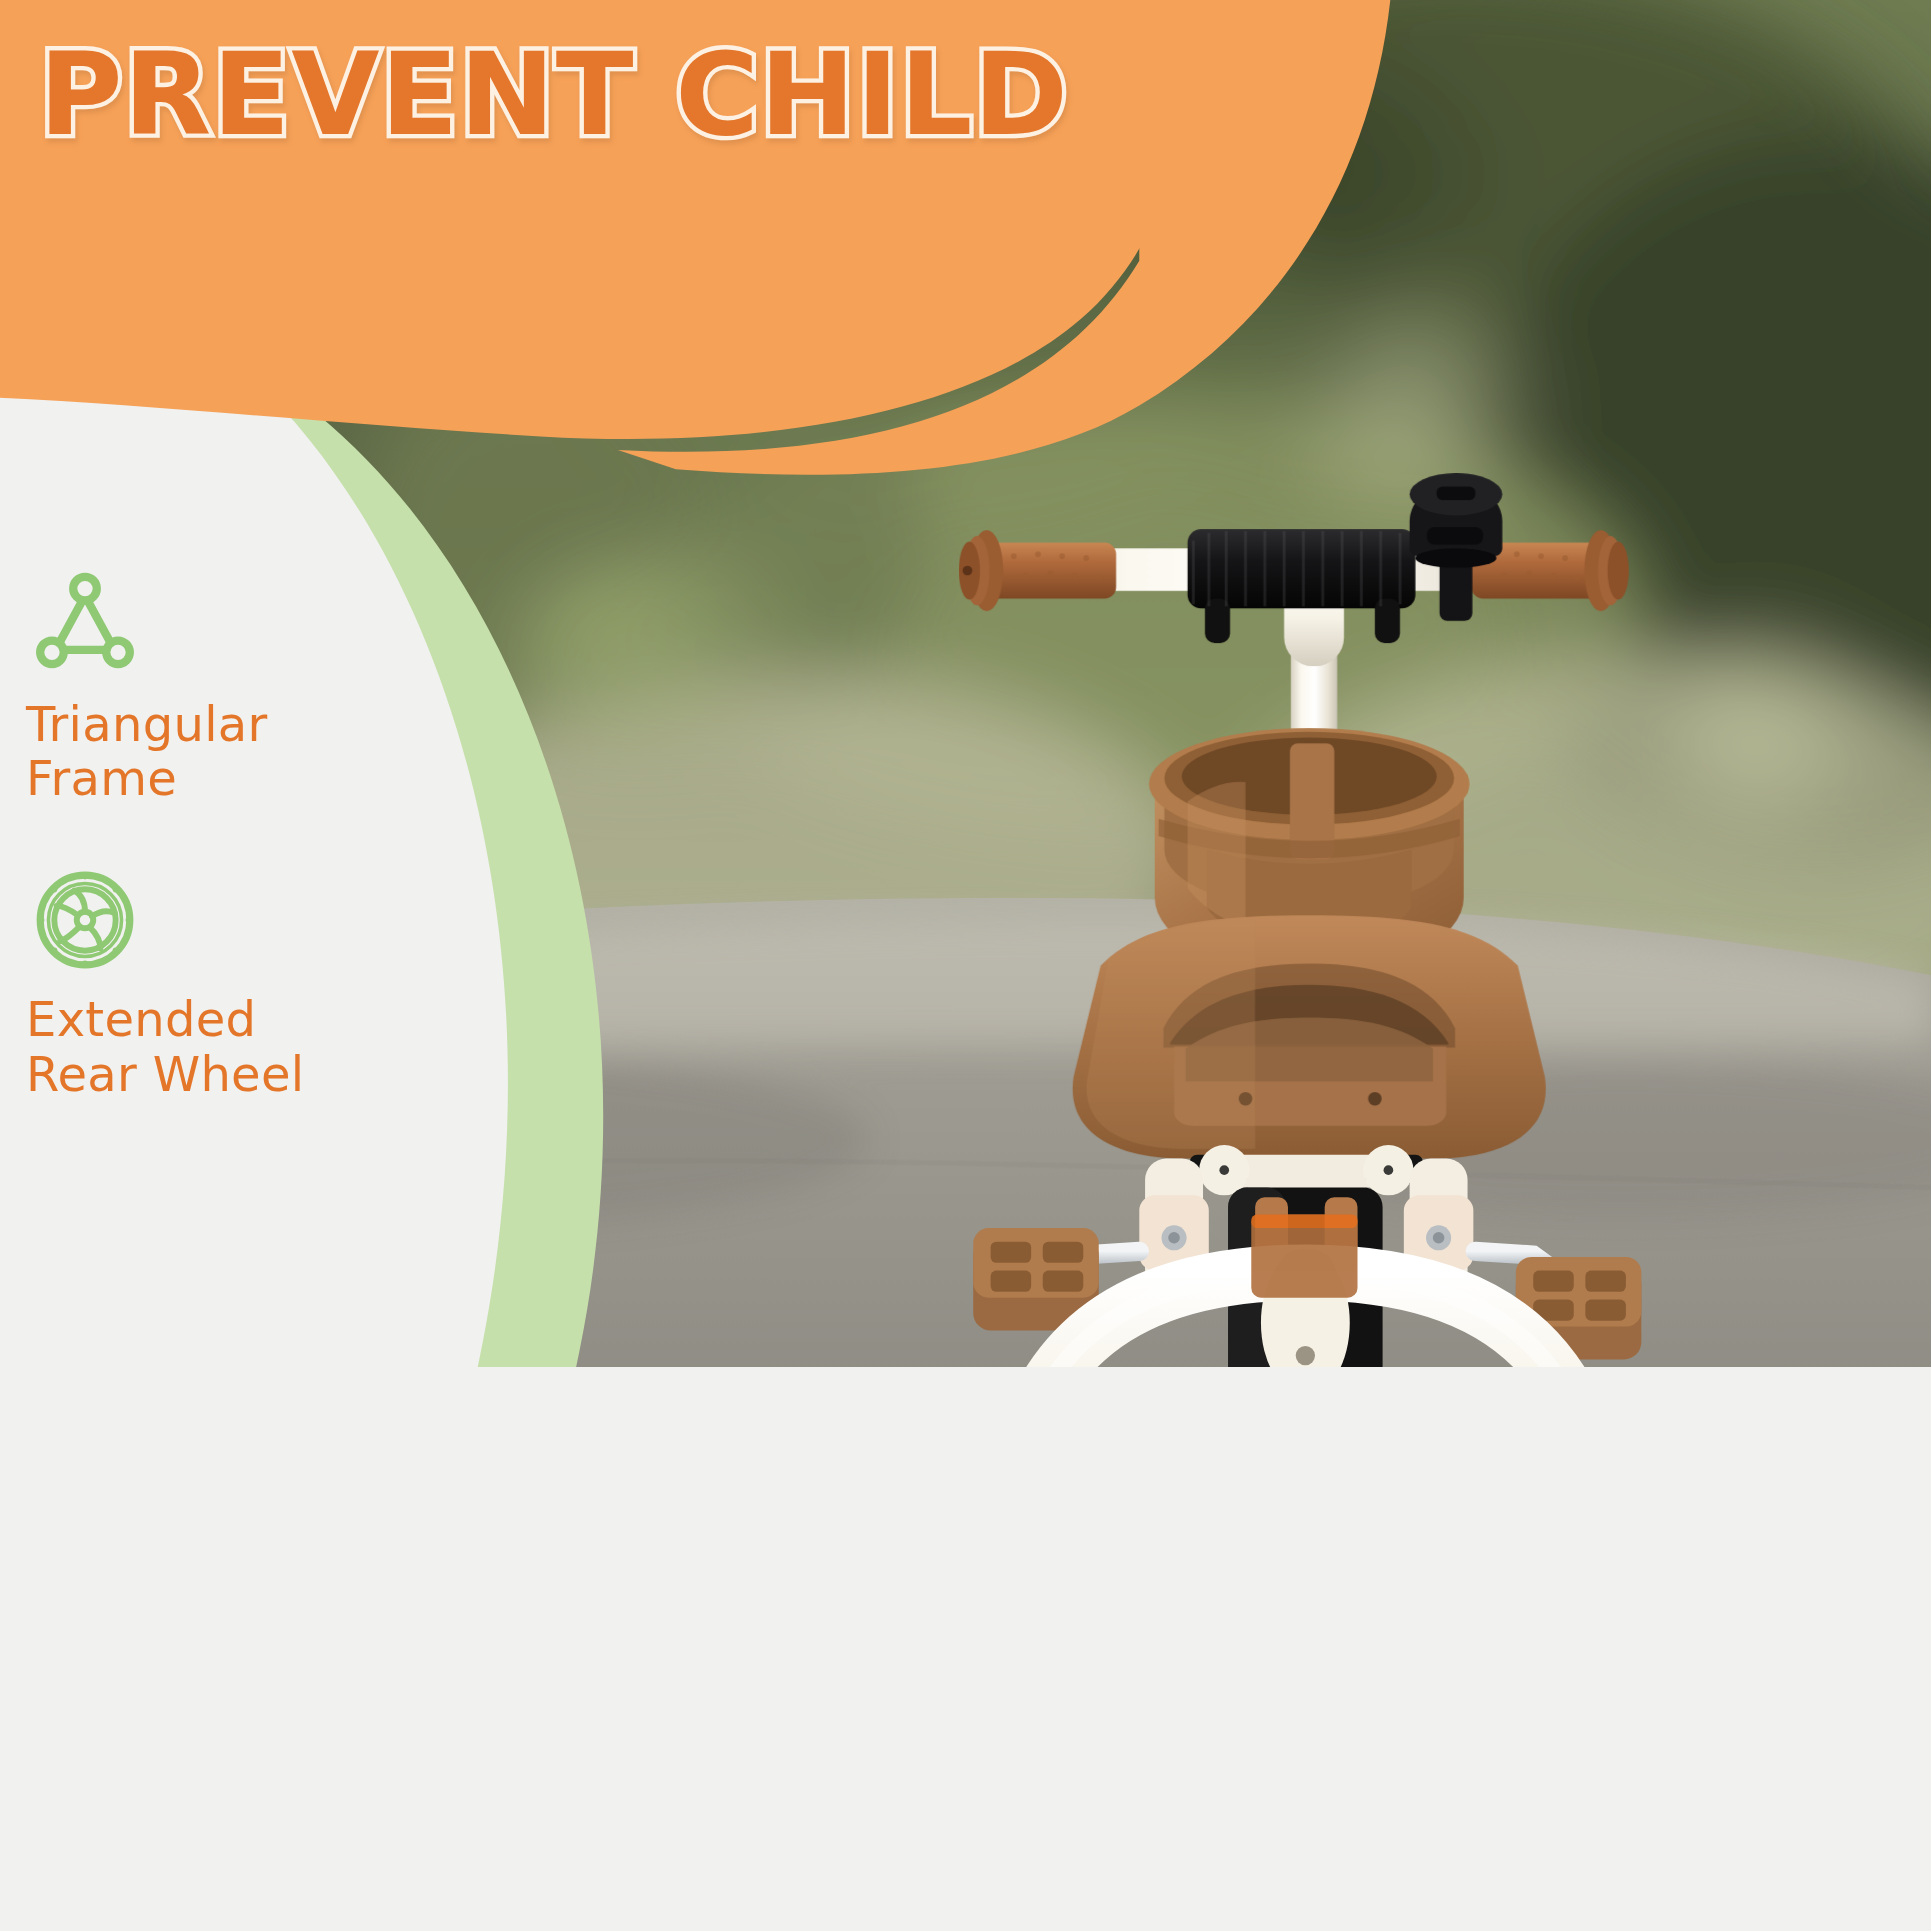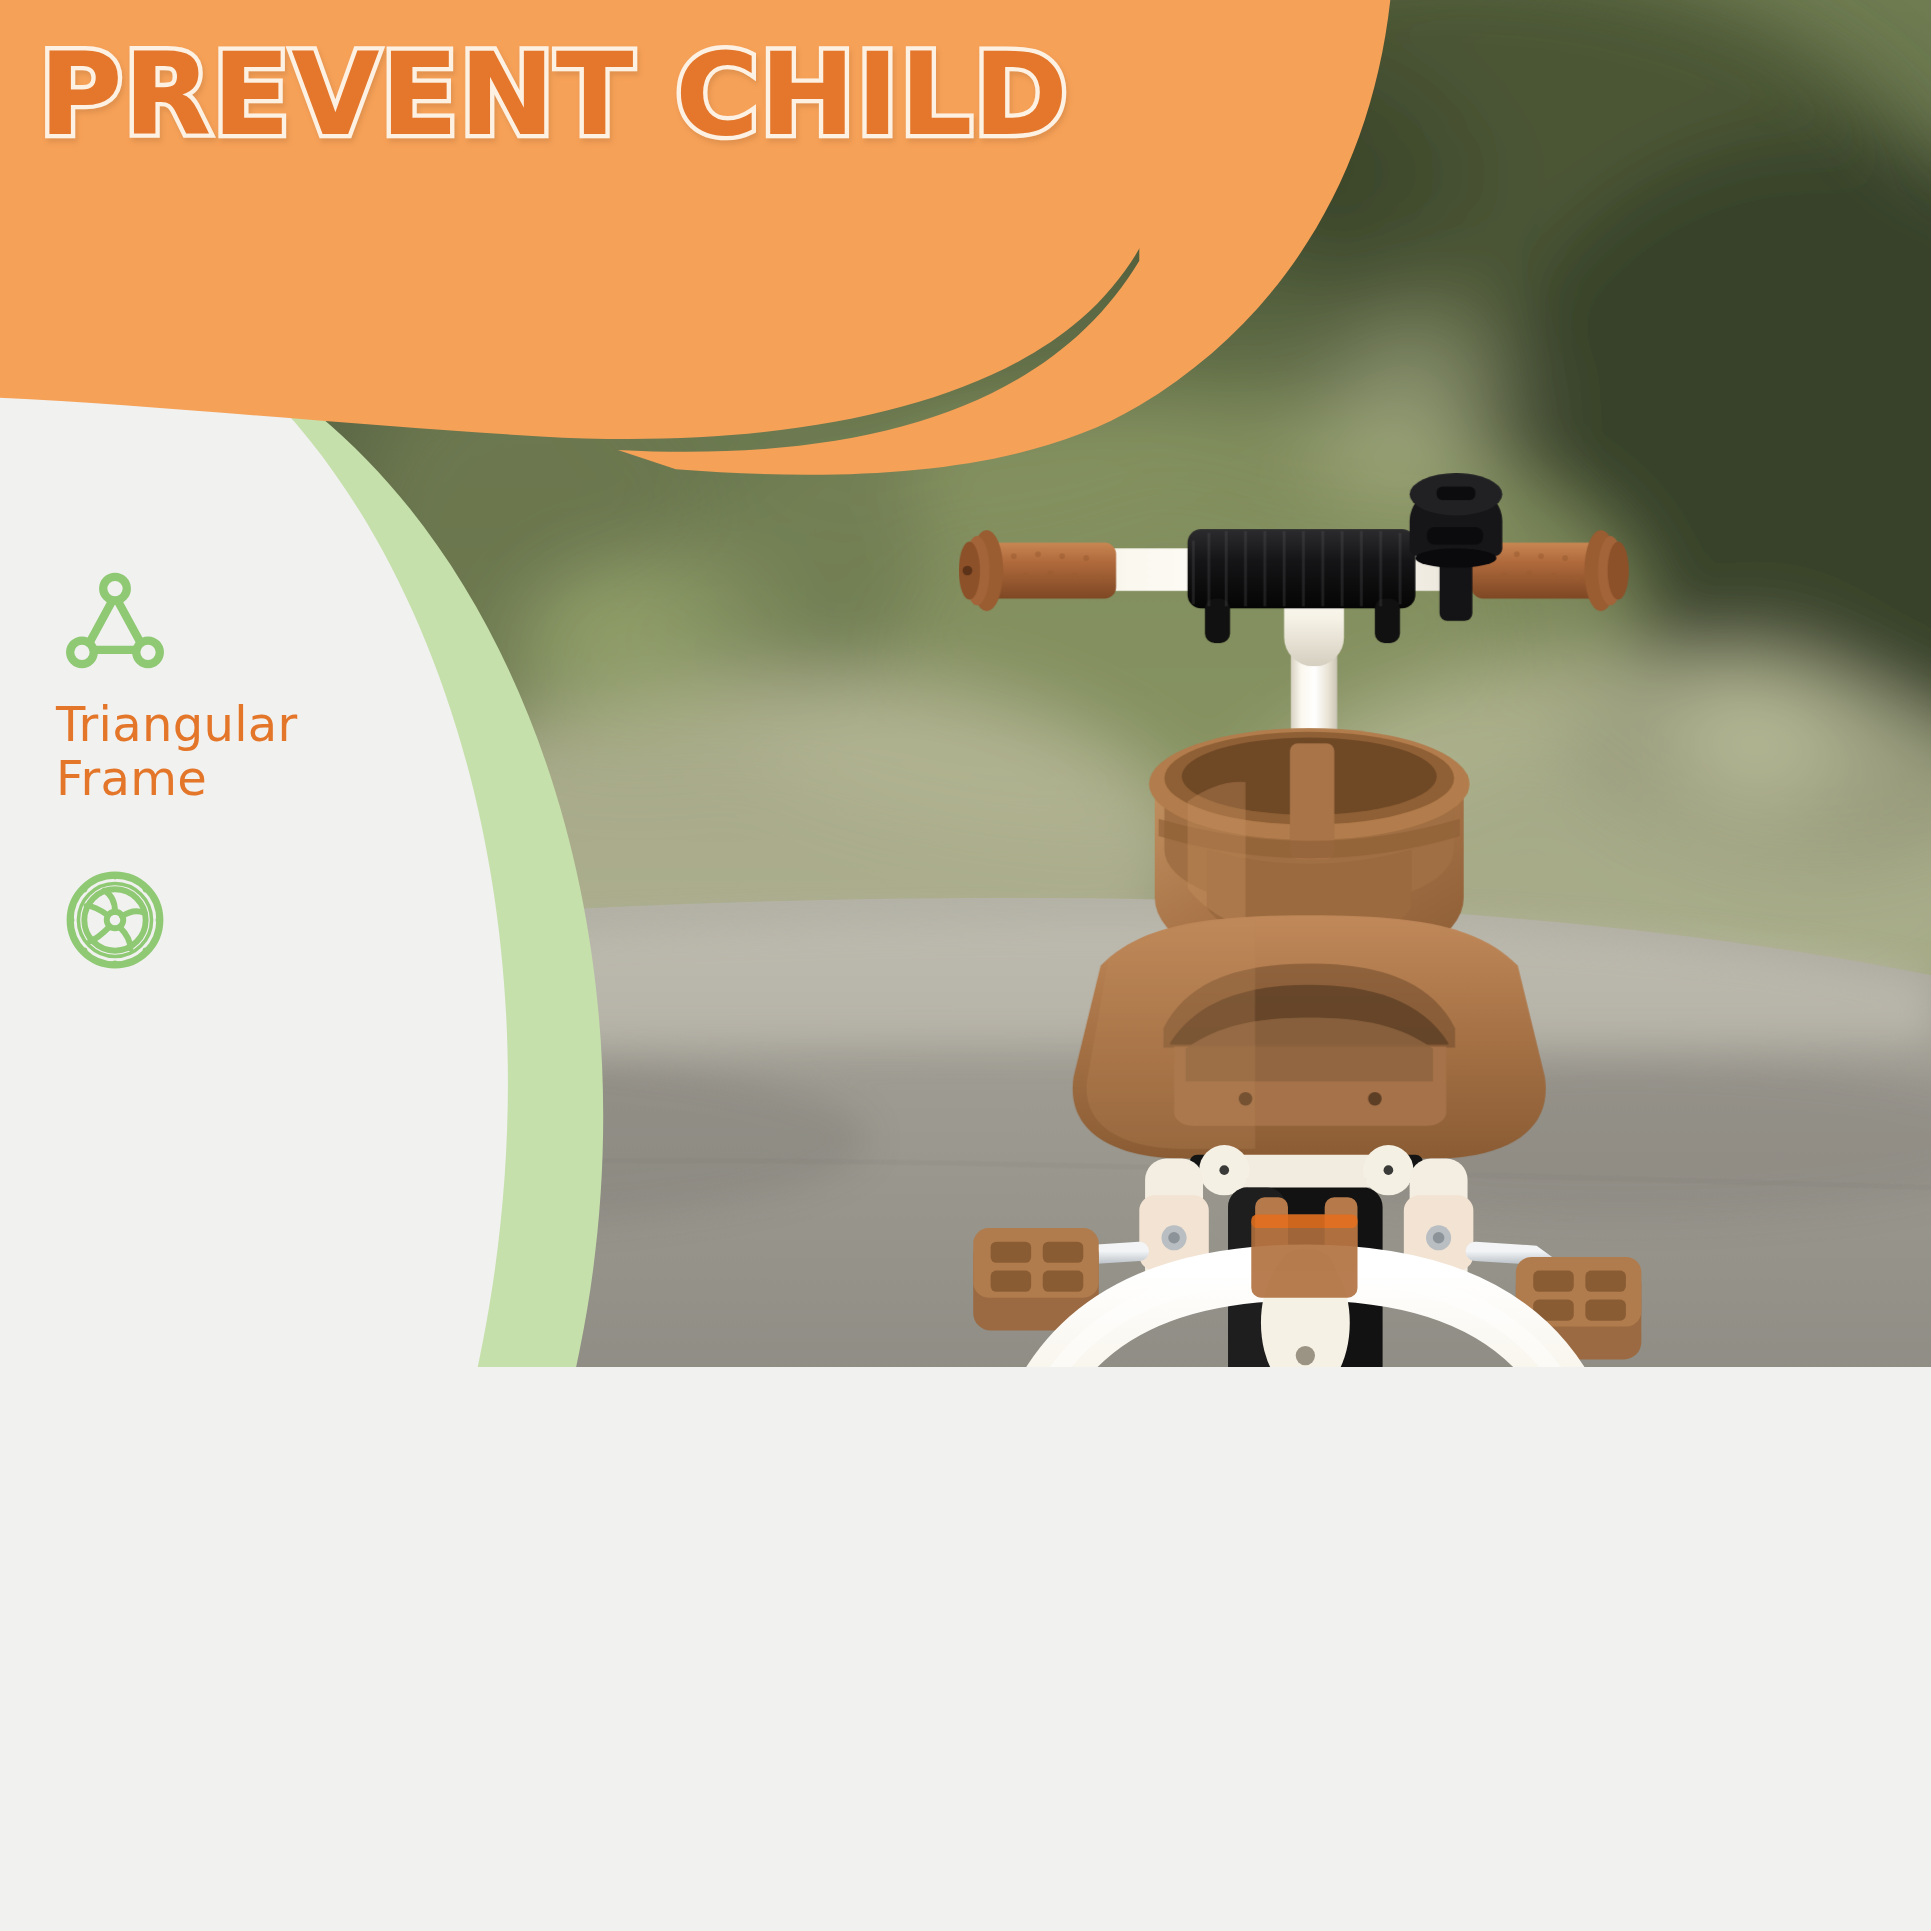--- a/index.html
+++ b/index.html
@@ -39,21 +39,21 @@
     -webkit-text-stroke:8.7px #fdf1e3;
     paint-order:stroke fill;
     text-transform:uppercase;
     white-space:nowrap;
     filter:drop-shadow(2.9px 4.8px 2.9px rgba(150,90,40,.22));
   }
 
   
   .features {
     position:absolute;
-    left:56px; top:565px;
+    left:26px; top:565px;
     width:319px;
     z-index:25;
   }
   .feature { margin-bottom:56px; }
   .feature-icon { width:118px; height:118px; display:block; margin-bottom:13.5px; }
   .feature-icon svg { display:block; width:118px; height:118px; }
   .feature-label {
     font-family:"DejaVu Sans", sans-serif;
     font-weight:400;
     font-size:48px;
@@ -463,18 +463,20 @@
               <circle cx="87" cy="50" r="2.6"></circle>
                 <circle cx="76" cy="76" r="2.6"></circle>
               <circle cx="50" cy="87" r="2.6"></circle>
                 <circle cx="24" cy="76" r="2.6"></circle>
               <circle cx="13" cy="50" r="2.6"></circle>
                 <circle cx="24" cy="24" r="2.6"></circle>
             </g>
           </g>
         </svg>
       </span>
+      <span class="feature-label">Extended
+Rear Wheel</span>
     </div>
 
   </div>
 
 </div>
 
 
 </body></html>

